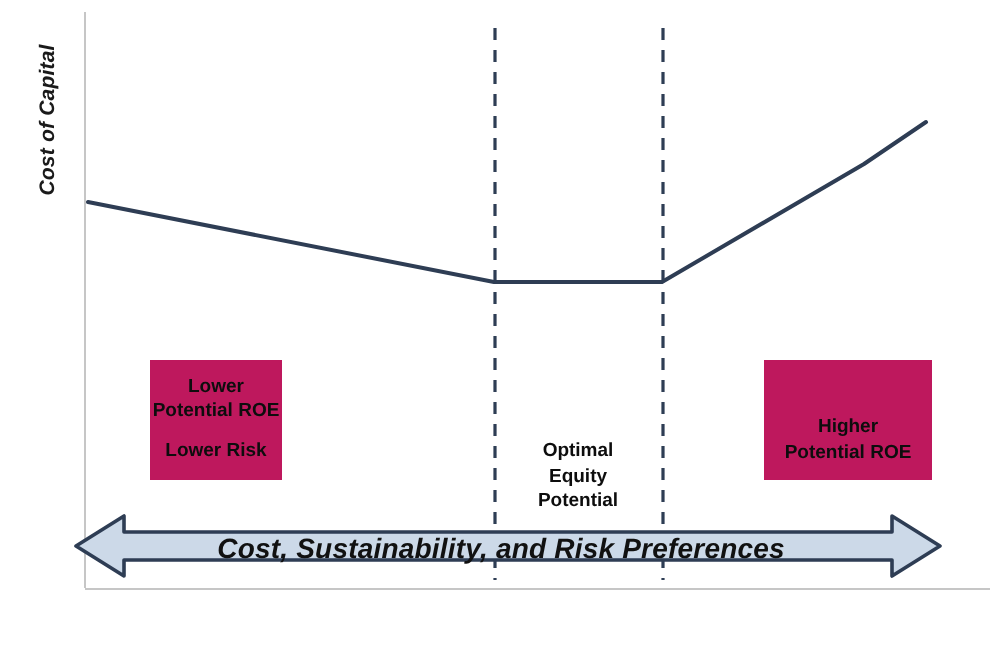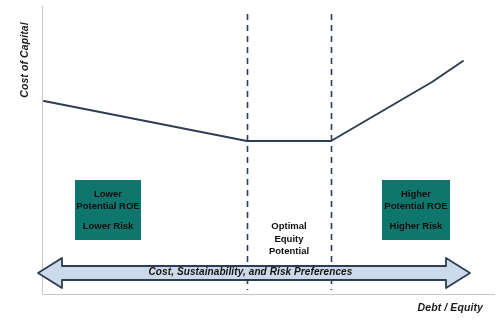--- a/index.html
+++ b/index.html
@@ -38,21 +38,21 @@
     text-align: center;
     transform: rotate(-90deg);
     transform-origin: center center;
   }
   #x-axis-title {
     right: 18px;
     top: 301px;
   }
   .zone-box {
     position: absolute;
-    background: #0f766e;
+    background: #be185d;
     color: #0d0d0d;
     font-size: 9.5px;
     font-weight: bold;
     line-height: 12.5px;
     text-align: center;
     display: flex;
     flex-direction: column;
     justify-content: center;
     align-items: center;
     box-sizing: border-box;
@@ -72,30 +72,31 @@
   }
   #zone-middle {
     left: 252px;
     top: 186px;
     width: 74px;
     height: 50px;
   }
   #zone-right {
     left: 382px;
     top: 180px;
-    width: 68px;
+    width: 84px;
     height: 60px;
+    justify-content: flex-end;
   }
   #banner-label {
     position: absolute;
     left: 0;
     top: 266px;
     width: 501px;
     text-align: center;
-    font-size: 10px;
+    font-size: 14px;
     font-weight: bold;
     font-style: italic;
     color: #111111;
     letter-spacing: 0.1px;
   }
 </style>
 </head>
 <body>
 
 <div id="root">
@@ -110,37 +111,35 @@
 
     <line x1="331.5" y1="14" x2="331.5" y2="290" stroke="#2e3d54" stroke-width="1.6" stroke-dasharray="6 5"></line>
 
     <polyline points="44,101 247,141 331,141 432,82 463,61" fill="none" stroke="#2e3d54" stroke-width="2" stroke-linejoin="round" stroke-linecap="round"></polyline>
 
     <polygon points="38,273 62,258 62,266 446,266 446,258 470,273 446,288 446,280 62,280 62,288" fill="#ccd9e8" stroke="#2e3d54" stroke-width="1.8" stroke-linejoin="round"></polygon>
   </svg>
 
   <div id="y-axis-title" class="axis-title">Cost of Capital</div>
 
-  <div id="x-axis-title" class="axis-title">Debt / Equity</div>
 
   <div id="zone-left" class="zone-box">
     <span>Lower</span>
     <span>Potential ROE</span>
     <span class="zone-line-gap"></span>
     <span>Lower Risk</span>
   </div>
 
   <div id="zone-middle" class="zone-box plain">
     <span>Optimal</span>
     <span>Equity</span>
     <span>Potential</span>
   </div>
 
   <div id="zone-right" class="zone-box">
     <span>Higher</span>
     <span>Potential ROE</span>
     <span class="zone-line-gap"></span>
-    <span>Higher Risk</span>
   </div>
 
   <div id="banner-label">Cost, Sustainability, and Risk Preferences</div>
 
 </div>
 
 </body></html>

